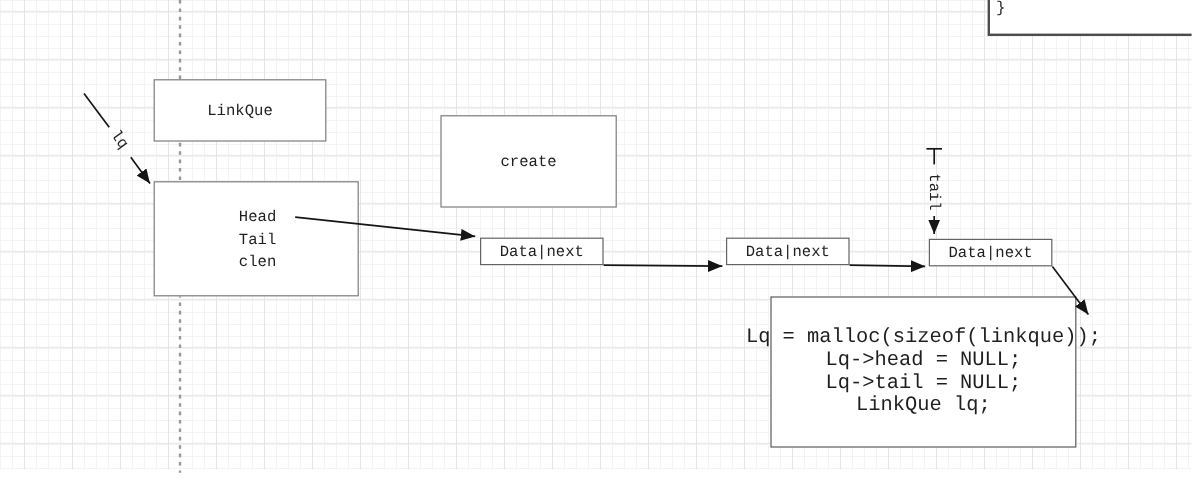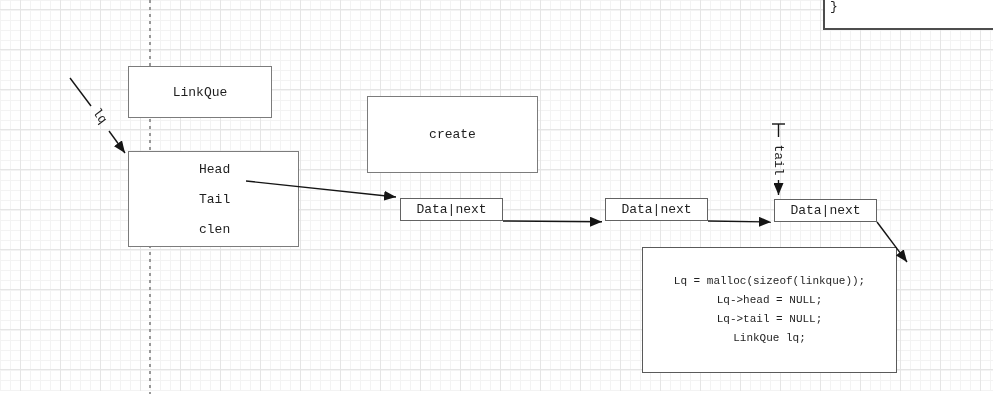--- a/index.html
+++ b/index.html
@@ -27,29 +27,29 @@
     position:absolute;box-sizing:border-box;background:#ffffff;z-index:3;
     display:flex;align-items:center;justify-content:center;
     font-size:13px;white-space:pre;
   }
   .big{border:1px solid #7c7c7c;}
   .node{border:1px solid #636363;height:23px;width:103px;}
   #linkque-box{left:128px;top:66px;width:144px;height:52px;}
   #struct-box{
     left:128px;top:151px;width:171px;height:96px;
     flex-direction:column;align-items:flex-start;justify-content:center;
-    padding-left:70px;line-height:19px;gap:11px;
+    padding-left:70px;line-height:19px;
   }
-  #create-box{left:367px;top:96px;width:171px;height:77px;}
+  #create-box{left:367px;top:96px;width:147px;height:77px;}
   #node1{left:400px;top:198px;}
   #node2{left:605px;top:198px;}
   #node3{left:774px;top:199px;}
   #code-box{
     left:642px;top:247px;width:255px;height:126px;border:1px solid #5a5a5a;
-    flex-direction:column;font-size:11px;line-height:19px;text-align:center;
+    flex-direction:column;font-size:17px;line-height:19px;text-align:center;
   }
   #top-right-box{
     left:823px;top:-30px;width:180px;height:60px;border:2px solid #4d4d4d;
     justify-content:flex-start;align-items:flex-start;
   }
   #top-right-box span{position:absolute;left:5px;top:27px;font-size:13px;}
   .edge-label{
     position:absolute;z-index:5;font-size:13px;text-align:center;
     display:flex;align-items:center;justify-content:center;
   }

